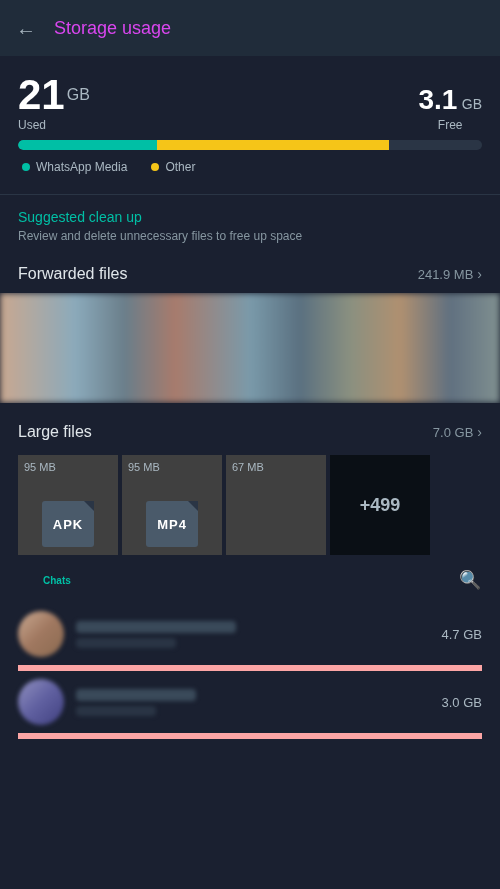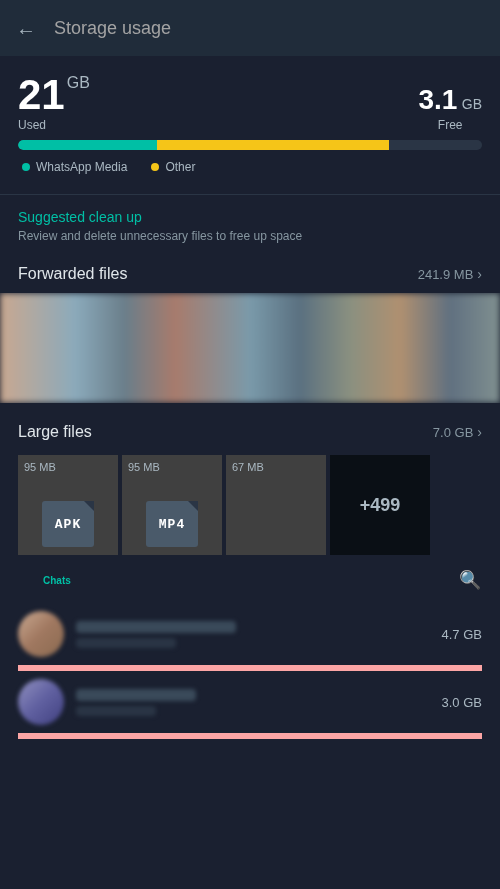--- a/index.html
+++ b/index.html
@@ -22,37 +22,37 @@
     }
     .header-back {
       font-size: 20px;
       color: #aab8c2;
       margin-right: 18px;
       cursor: pointer;
     }
     .header-title {
       font-size: 18px;
       font-weight: 500;
-      color: #a3a3a3;
+      color: #d946ef;
     }
 
     
     .storage-info {
       background-color: #1a2030;
       padding: 18px 18px 10px 18px;
     }
     .storage-numbers {
       display: flex;
       justify-content: space-between;
       align-items: flex-end;
       margin-bottom: 4px;
     }
     .storage-used {
       display: flex;
-      align-items: flex-start;
+      align-items: center;
     }
     .storage-big-num {
       font-size: 42px;
       font-weight: 700;
       color: #ffffff;
       line-height: 1;
     }
     .storage-unit {
       font-size: 16px;
       font-weight: 400;
@@ -326,21 +326,20 @@
     .file-page {
       width: 52px;
       height: 46px;
       background-color: #4a5a6a;
       border-radius: 3px 8px 3px 3px;
       position: relative;
       display: flex;
       align-items: center;
       justify-content: center;
       margin-top: 16px;
-      font-family: Liberation Mono, monospace;
     }
     .file-page::before {
       content: '';
       position: absolute;
       top: 0;
       right: 0;
       width: 10px;
       height: 10px;
       background: #2a3545;
       clip-path: polygon(0 0, 100% 100%, 100% 0);

